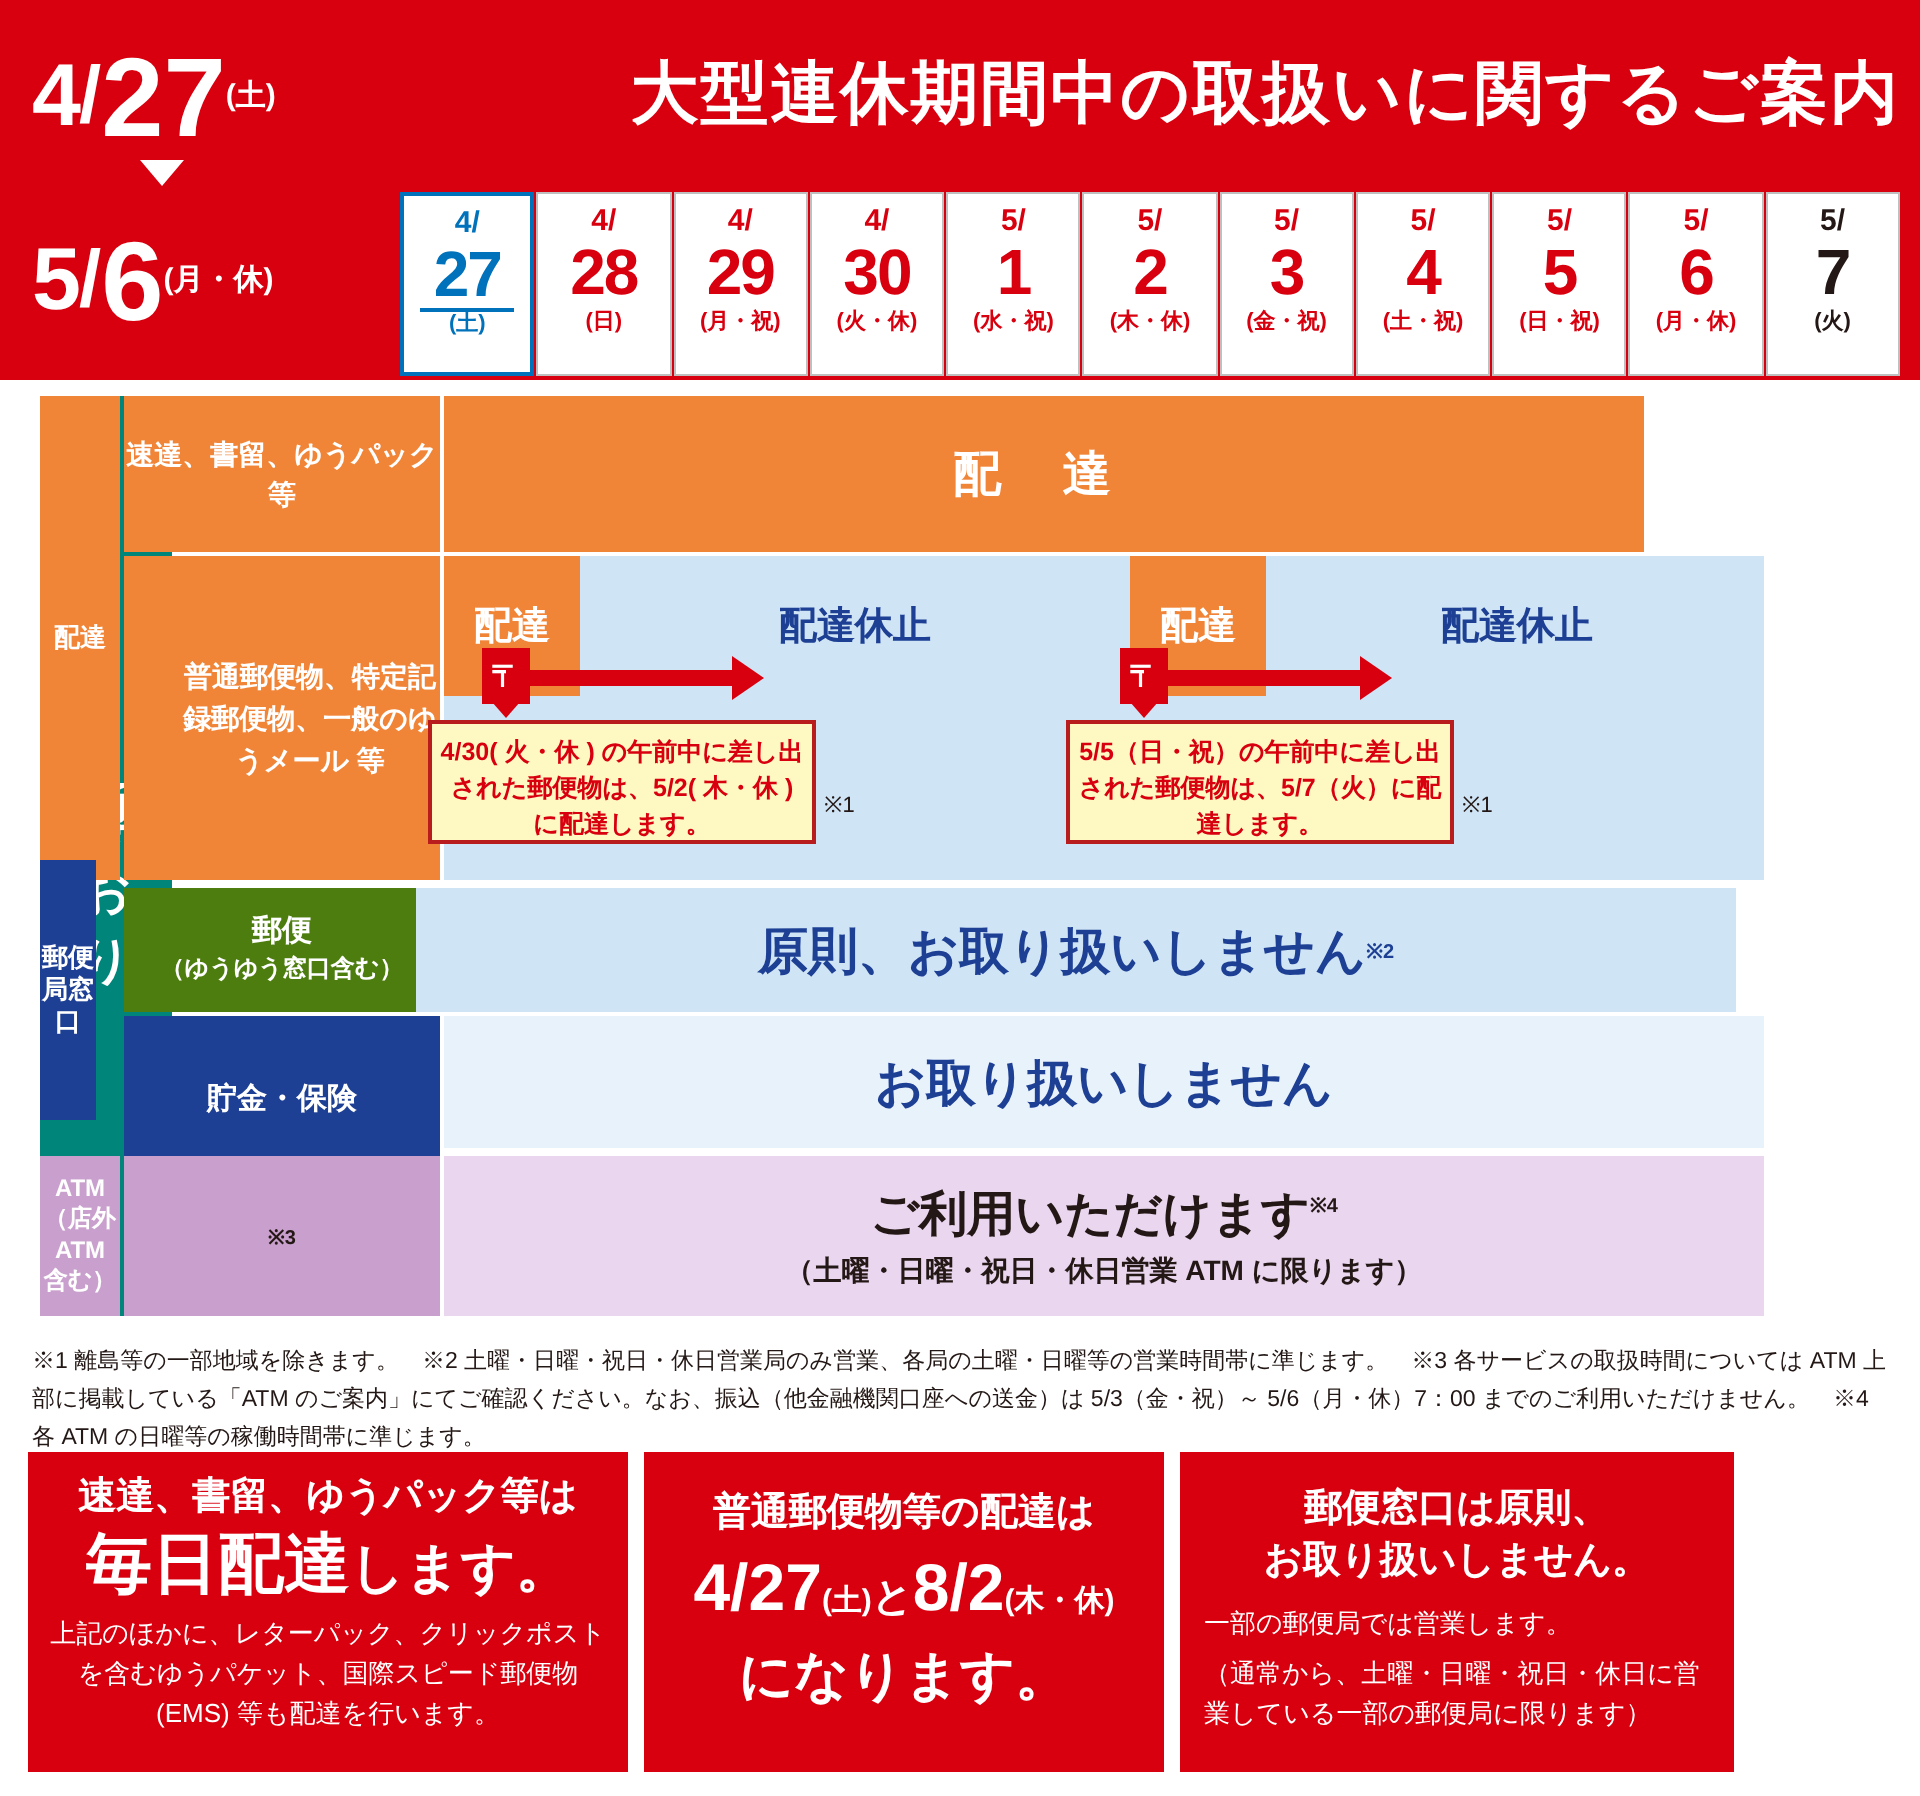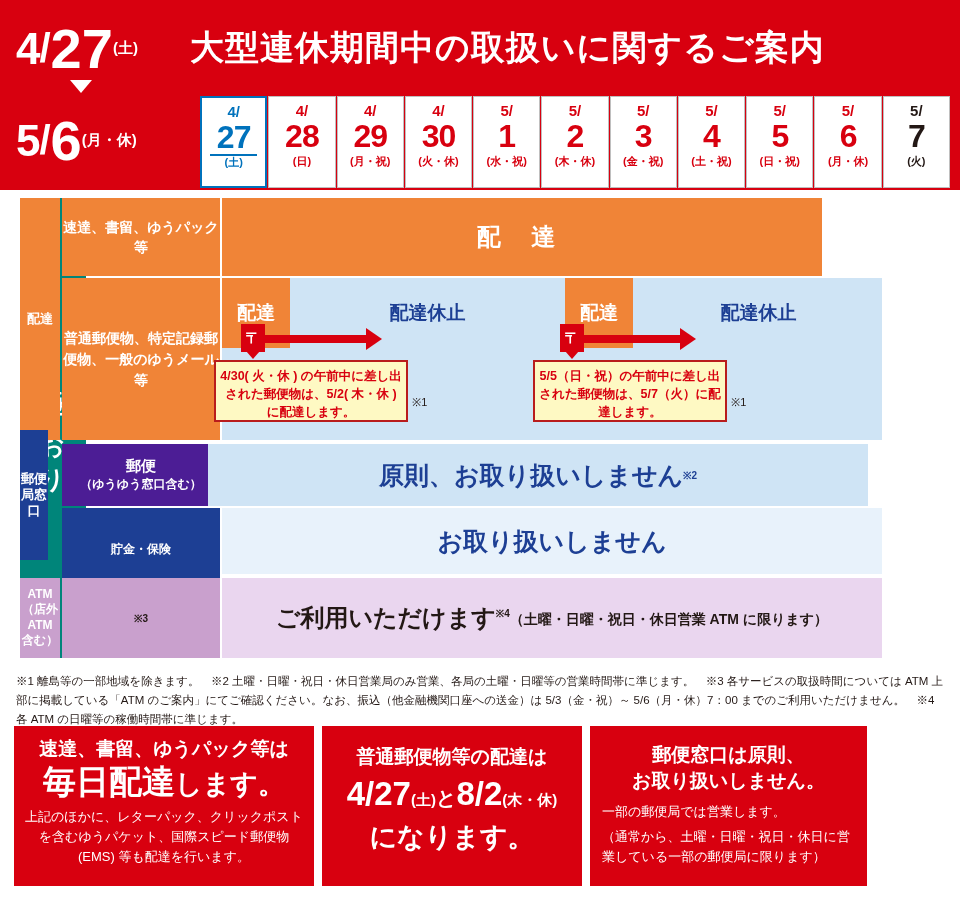--- a/index.html
+++ b/index.html
@@ -30,21 +30,21 @@
   .hd-arrow {
     position: absolute; left: 60px; top: 72px;
     width: 0; height: 0;
     border-left: 11px solid transparent;
     border-right: 11px solid transparent;
     border-top: 13px solid #ffffff;
   }
   .header-title {
     position: absolute; left: 190px; top: 14px; width: 760px; height: 66px;
     color: #ffffff; font-size: 34px; font-weight: bold;
-    letter-spacing: 1px; line-height: 66px; text-align: left;
+    letter-spacing: 1px; line-height: 66px; text-align: right;
     white-space: nowrap;
   }
 
   
   .daystrip {
     position: absolute; left: 200px; top: 96px; width: 750px; height: 92px;
     display: flex;
   }
   .daycell {
     position: relative;
@@ -74,23 +74,23 @@
     position: absolute; color: #ffffff; font-weight: bold; text-align: center;
     display: flex; align-items: center; justify-content: center; flex-direction: column;
   }
   .cat-deliver { left: 0; top: 0; width: 40px; height: 242px; background: #f08437; font-size: 13px; }
   .cat-post { left: 0; top: 232px; width: 28px; height: 130px; background: #1d3f94; font-size: 13px; line-height: 16px; }
   .cat-atm { left: 0; top: 380px; width: 40px; height: 80px; background: #c9a0cd; font-size: 12px; }
 
   .sub { position: absolute; color: #fff; font-weight: bold; text-align: center;
          display: flex; align-items: center; justify-content: center; }
   .sub-1 { left: 42px; top: 0; width: 158px; height: 78px; background: #f08437; font-size: 14px; line-height: 20px; }
-  .sub-2 { left: 42px; top: 80px; width: 158px; height: 162px; background: #f08437; font-size: 14px; line-height: 21px; }
-  .sub-3 { left: 42px; top: 246px; width: 158px; height: 62px; background: #4c1d95; font-size: 15px; line-height: 19px; }
-  .sub-4 { left: 42px; top: 310px; width: 158px; height: 82px; background: #1d3f94; font-size: 12px; }
+  .sub-2 { left: 42px; top: 80px; width: 158px; height: 162px; background: #f08437; font-size: 14px; line-height: 21px; padding-left: 28px; }
+  .sub-3 { left: 42px; top: 246px; width: 158px; height: 62px; background: #4d7c0f; font-size: 15px; line-height: 19px; }
+  .sub-4 { left: 42px; top: 310px; width: 158px; height: 82px; background: #1d3f94; font-size: 15px; }
   .sub-5 { left: 42px; top: 380px; width: 158px; height: 80px; background: #c9a0cd; font-size: 13px; color: #231815; }
   .sub-5 .note-sup { color: #231815; }
 
   .note-sup { font-size: 10px; vertical-align: super; }
 
   
   .cell { position: absolute; display: flex; align-items: center; justify-content: center;
           font-weight: bold; text-align: center; }
 
   .c-deliver-all { left: 202px; top: 0; width: 600px; height: 78px; background: #f08437; color: #fff;
@@ -123,21 +123,21 @@
     color: #d8000f; font-size: 12.5px; font-weight: bold; line-height: 18px;
     text-align: center; padding: 5px 4px;
   }
   .sidenote { position: absolute; font-size: 11px; color: #231815; }
 
   .c-post1 { left: 188px; top: 246px; width: 660px; height: 62px; background: #cfe4f5;
              color: #1d3f94; font-size: 25px; }
   .c-post2 { left: 202px; top: 310px; width: 660px; height: 66px; background: #e8f2fb;
              color: #1d3f94; font-size: 25px; }
   .c-atm { left: 202px; top: 380px; width: 660px; height: 80px; background: #ead6ef;
-           color: #231815; flex-direction: row; text-align: center; }
+           color: #231815; flex-direction: column; text-align: center; }
   .c-atm .big { font-size: 24px; font-weight: bold; color: #231815; }
   .c-atm .small { font-size: 14px; font-weight: bold; margin-top: 4px; }
 
   .c-normal {
     left: 864px; top: 0; width: 66px; height: 460px; background: #00857a;
     color: #ffffff; font-size: 25px; font-weight: bold;
     display: flex; align-items: center; justify-content: center;
     writing-mode: vertical-rl; letter-spacing: 6px;
   }
 

